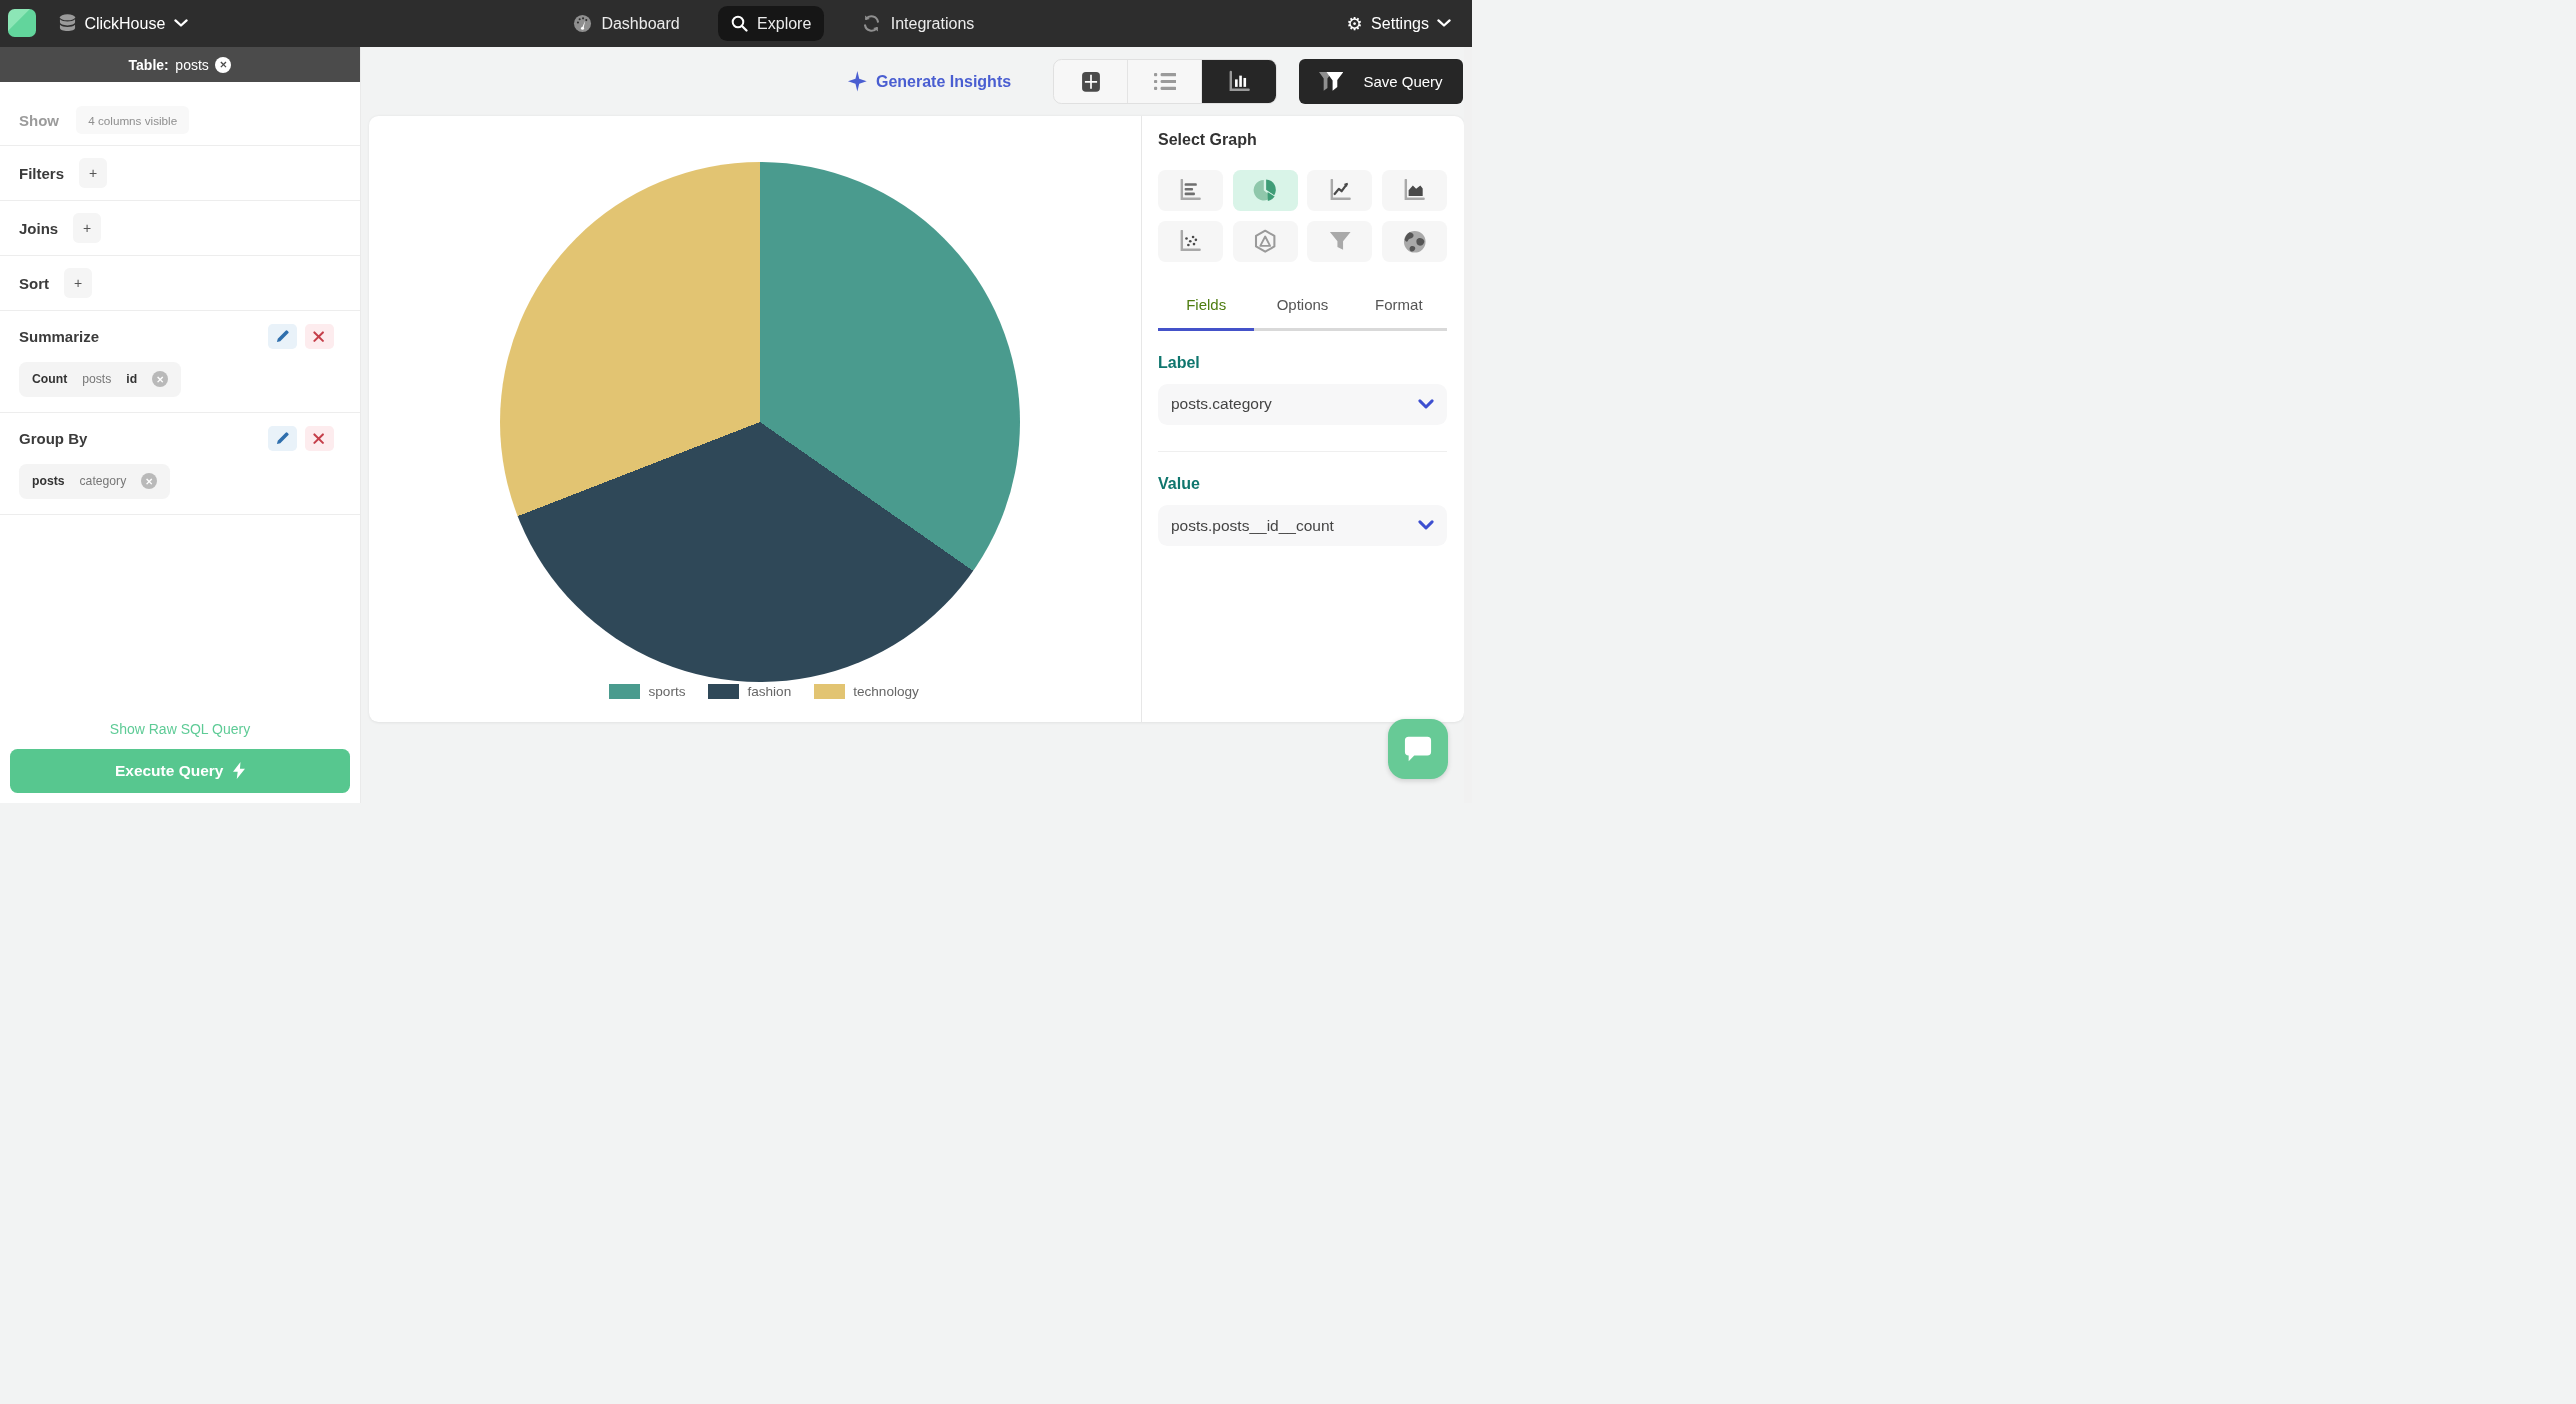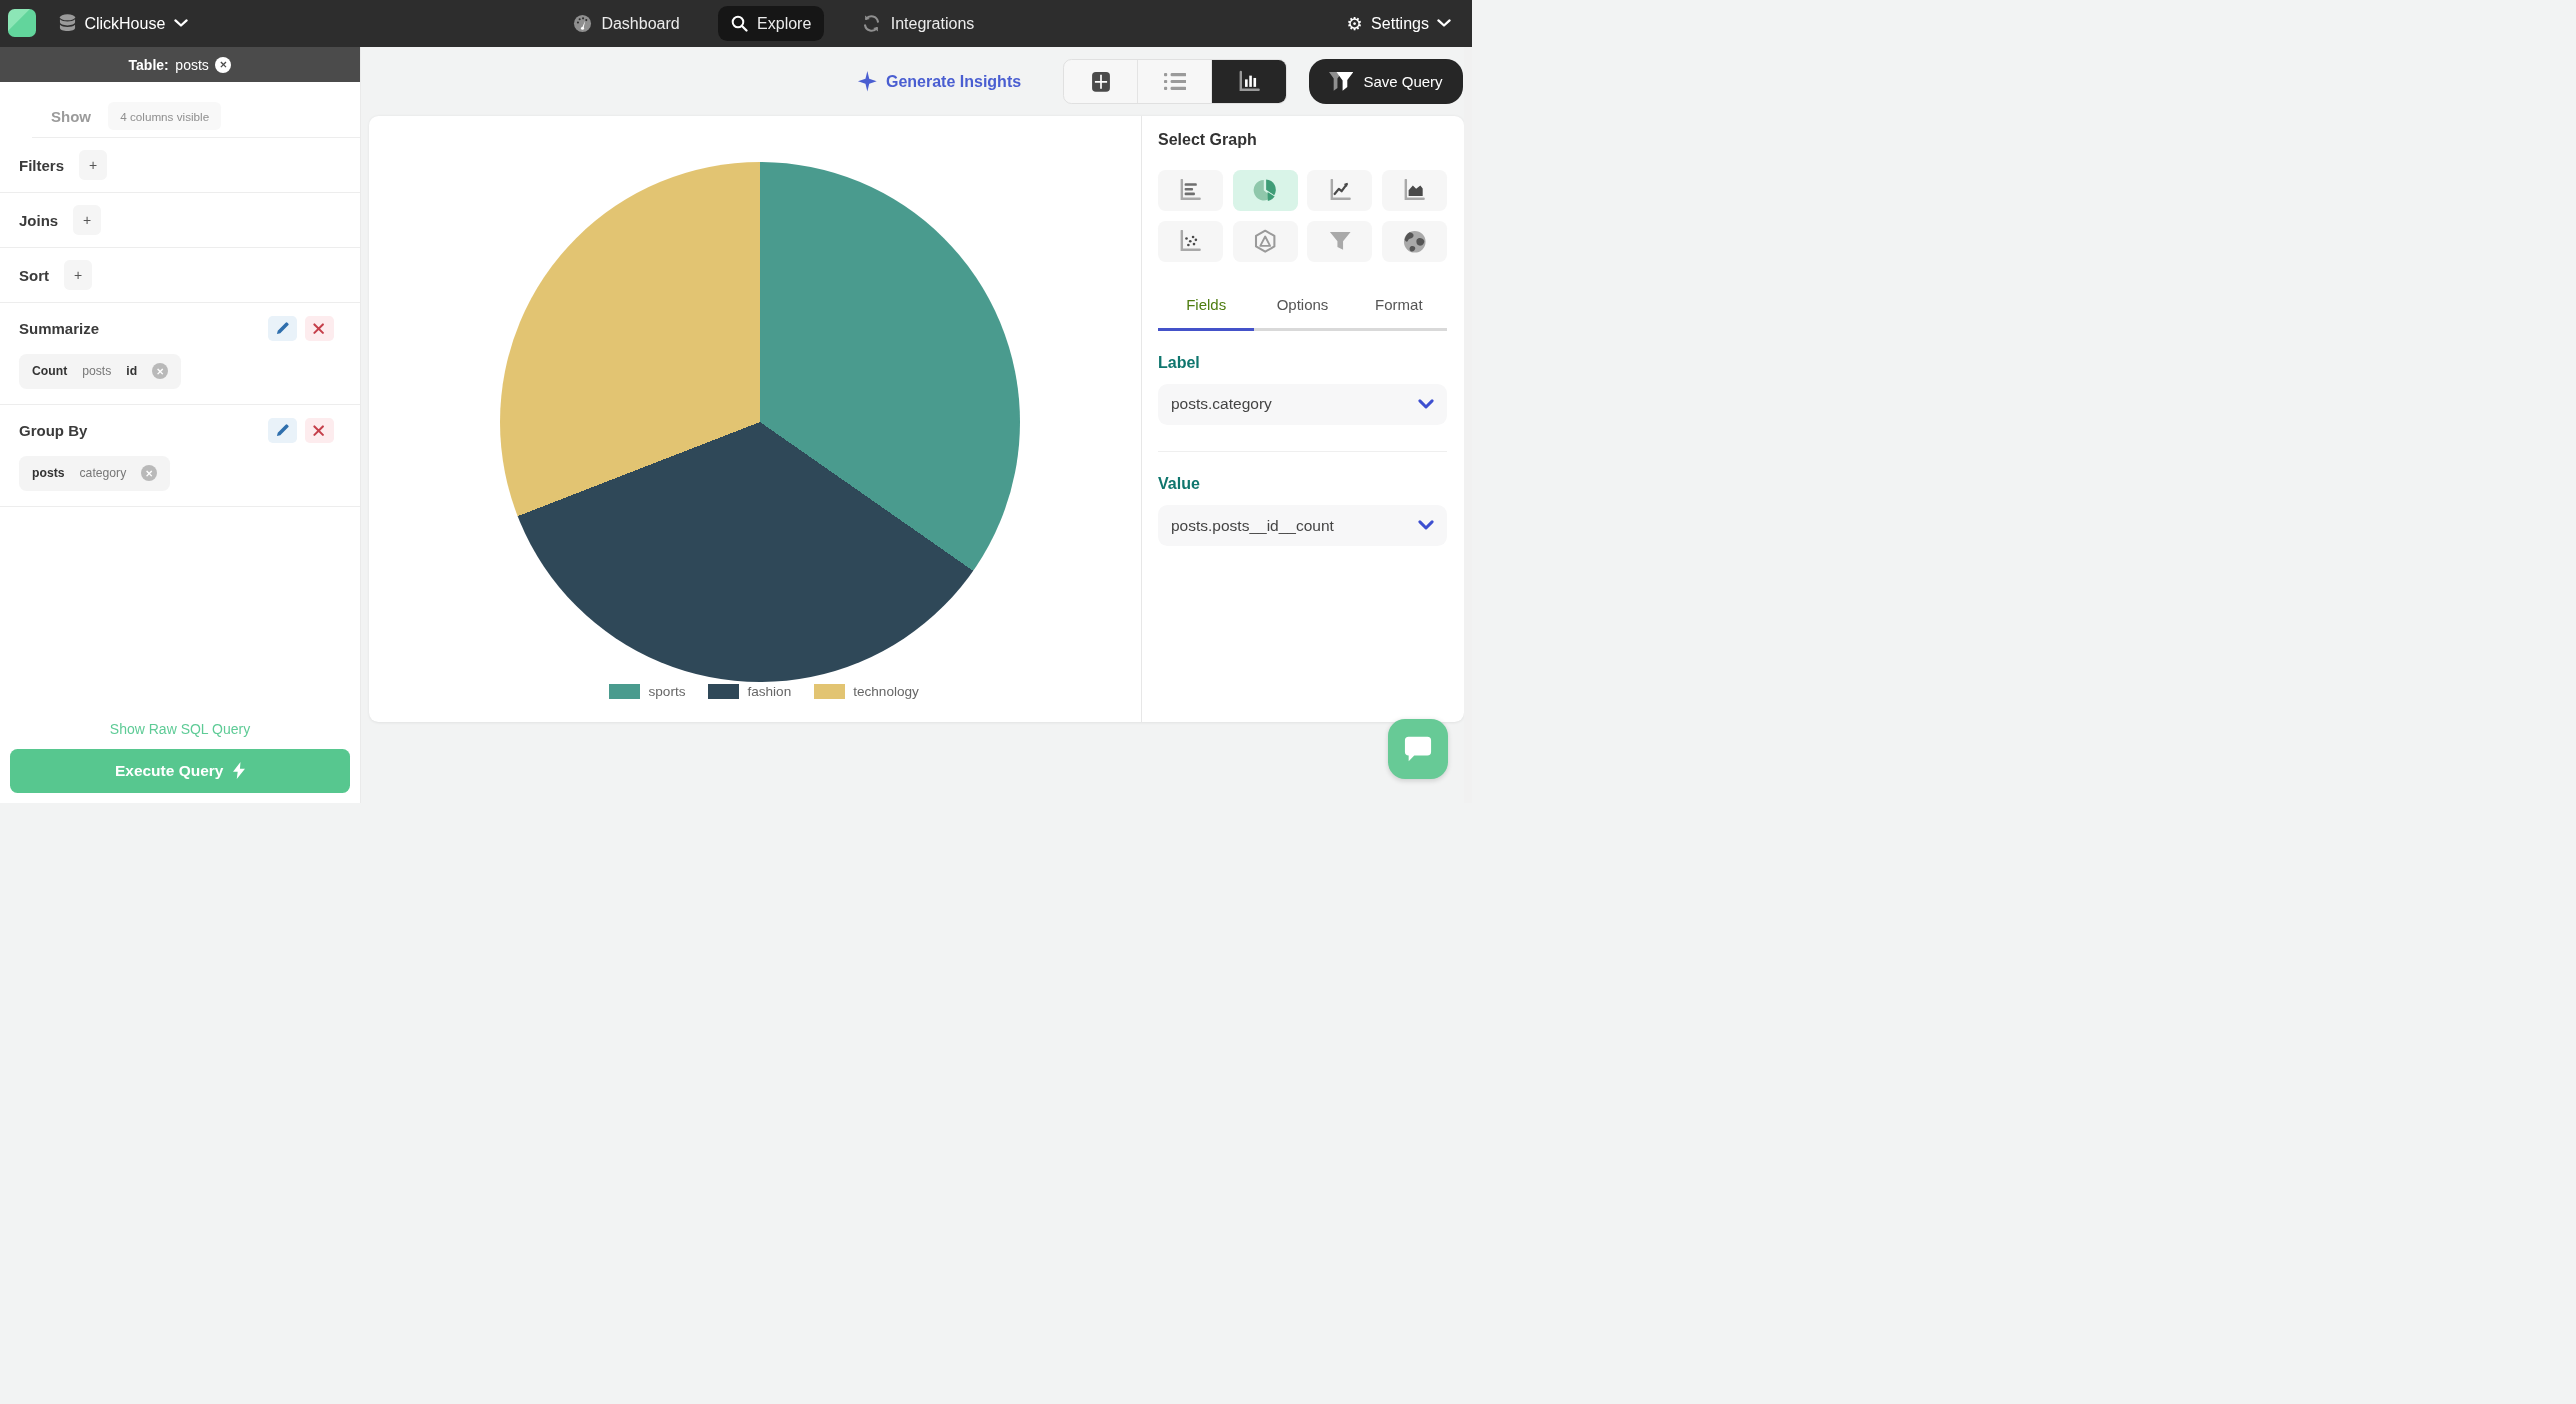--- a/index.html
+++ b/index.html
@@ -16,21 +16,21 @@
   .navitem { display:flex; align-items:center; gap:9.4px; color:#ececec; font-size:16px; padding:8.4px 13px; border-radius:9.4px; cursor:pointer; }
   .navitem.active { background:#161616; }
   .navright { position:absolute; right:20.7px; top:0; height:47px; display:flex; align-items:center; gap:8.4px; color:#fff; font-size:16px; cursor:pointer; }
   .gear { font-size:18px; line-height:1; }
 
   
   .sidebar { position:absolute; top:47px; left:0; width:360px; bottom:0; background:#fff; box-shadow:0.9px 0 0 #e9e9e9; display:flex; flex-direction:column; z-index:20; }
   .table-header { height:35px; background:#4b4b4b; color:#fff; display:flex; align-items:center; justify-content:center; gap:6.6px; font-size:14px; }
   .table-header .bold { font-weight:bold; }
   .xbadge { width:16px; height:16px; border-radius:50%; background:#fff; color:#4b4b4b; font-size:9.4px; font-weight:bold; display:inline-flex; align-items:center; justify-content:center; cursor:pointer; }
-  .show-row { padding:13px 19px 0 19px; height:56px; display:flex; align-items:center; gap:17px; border-bottom:0.9px solid #ededed;margin-left:32px; }
+  .show-row { padding:13px 19px 0 19px; height:64px; display:flex; align-items:center; gap:17px; border-bottom:0.9px solid #ededed; }
   .show-label { color:#9b9b9b; font-weight:bold; font-size:15px; }
   .chip-light { background:#f8f8f8; border-radius:5.6px; padding:7.5px 12.2px; color:#8f8f8f; font-size:11.7px; }
   .srow { height:55px; display:flex; align-items:center; gap:15px; padding:0 19px; border-bottom:0.9px solid #ededed; }
   .srow-label { font-size:15px; font-weight:bold; color:#3b3b3b; }
   .plus-btn { background:#f5f5f5; border:none; border-radius:5.6px; width:28px; height:30px; color:#555; font-size:14px; cursor:pointer; }
   .block { padding:13px 19px 15px 19px; border-bottom:0.9px solid #ededed; }
   .block-head { display:flex; align-items:center; }
   .block-title { font-size:15px; font-weight:bold; color:#3b3b3b; flex:1; }
   .mini-btns { display:flex; gap:7.5px; margin-right:7.5px; }
   .mini-btn { width:29px; height:25px; border:none; border-radius:4.7px; display:flex; align-items:center; justify-content:center; cursor:pointer; }
@@ -44,21 +44,21 @@
   .raw-sql { text-align:center; color:#5ecb96; font-size:14px; margin-bottom:12.2px; cursor:pointer; }
   .execute { margin:0 10.3px 10.3px 10.3px; height:44px; background:#57c78f; border:none; border-radius:7.5px; color:#fff; font-size:15.5px; font-weight:bold; display:flex; align-items:center; justify-content:center; gap:9.4px; cursor:pointer; font-family:inherit; }
 
   
   .toolbar { position:absolute; top:59px; left:360px; right:9.4px; height:45px; display:flex; align-items:center; justify-content:flex-end; gap:21.6px; }
   .gen-insights { display:flex; align-items:center; gap:8.4px; color:#4a5ed1; font-size:16px; cursor:pointer; margin-right:20.7px;font-weight:bold; }
   .viewtoggle { display:flex; border:0.9px solid #e0e0e0; background:#f7f7f7; border-radius:8.4px; overflow:hidden; height:45px; }
   .vseg { width:74px; height:100%; display:flex; align-items:center; justify-content:center; cursor:pointer; border-right:0.9px solid #e4e4e4; }
   .vseg:last-child { border-right:none; }
   .vseg.active { background:#262626; }
-  .save-query { height:45px; background:#262626; border:none; border-radius:17px; color:#fff; font-size:15px; padding:0 20px; display:flex; align-items:center; gap:10px; cursor:pointer; font-family:inherit; }
+  .save-query { height:45px; background:#262626; border:none; border-radius:6px; color:#fff; font-size:15px; padding:0 20px; display:flex; align-items:center; gap:20px; cursor:pointer; font-family:inherit; }
 
   
   .card { position:absolute; left:369px; top:116px; width:1095px; height:606px; background:#fff; border-radius:9.4px; box-shadow:0 0.9px 2.8px rgba(0,0,0,.07); }
   .card-divider { position:absolute; left:772px; top:0; bottom:0; width:0.9px; background:#e7e7e7; }
   .chart-zone { position:absolute; left:0; top:0; width:772px; height:100%; }
   .pie { position:absolute; left:131px; top:46px; width:520px; height:520px; border-radius:50%; }
   .legend { position:absolute; left:0; right:0; top:568px; display:flex; align-items:center; justify-content:center; gap:22.5px;margin-left:18px; }
   .legend-item { display:flex; align-items:center; gap:8.4px; font-size:13.6px; color:#666; }
   .legend-swatch { width:31px; height:15px; display:inline-block; }
 

